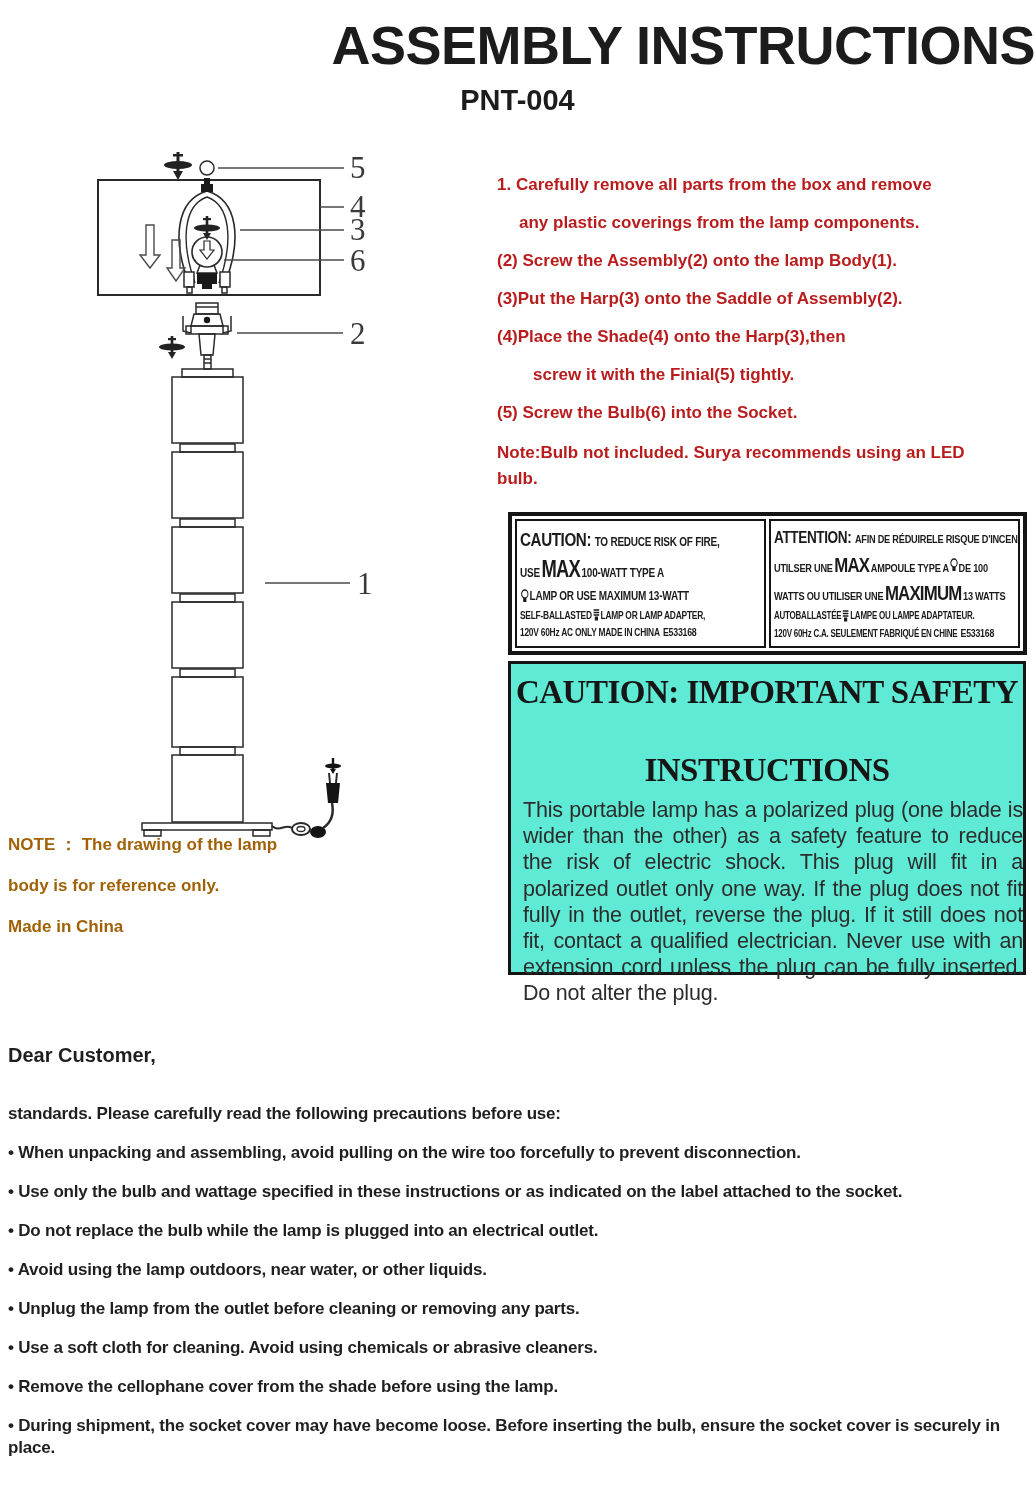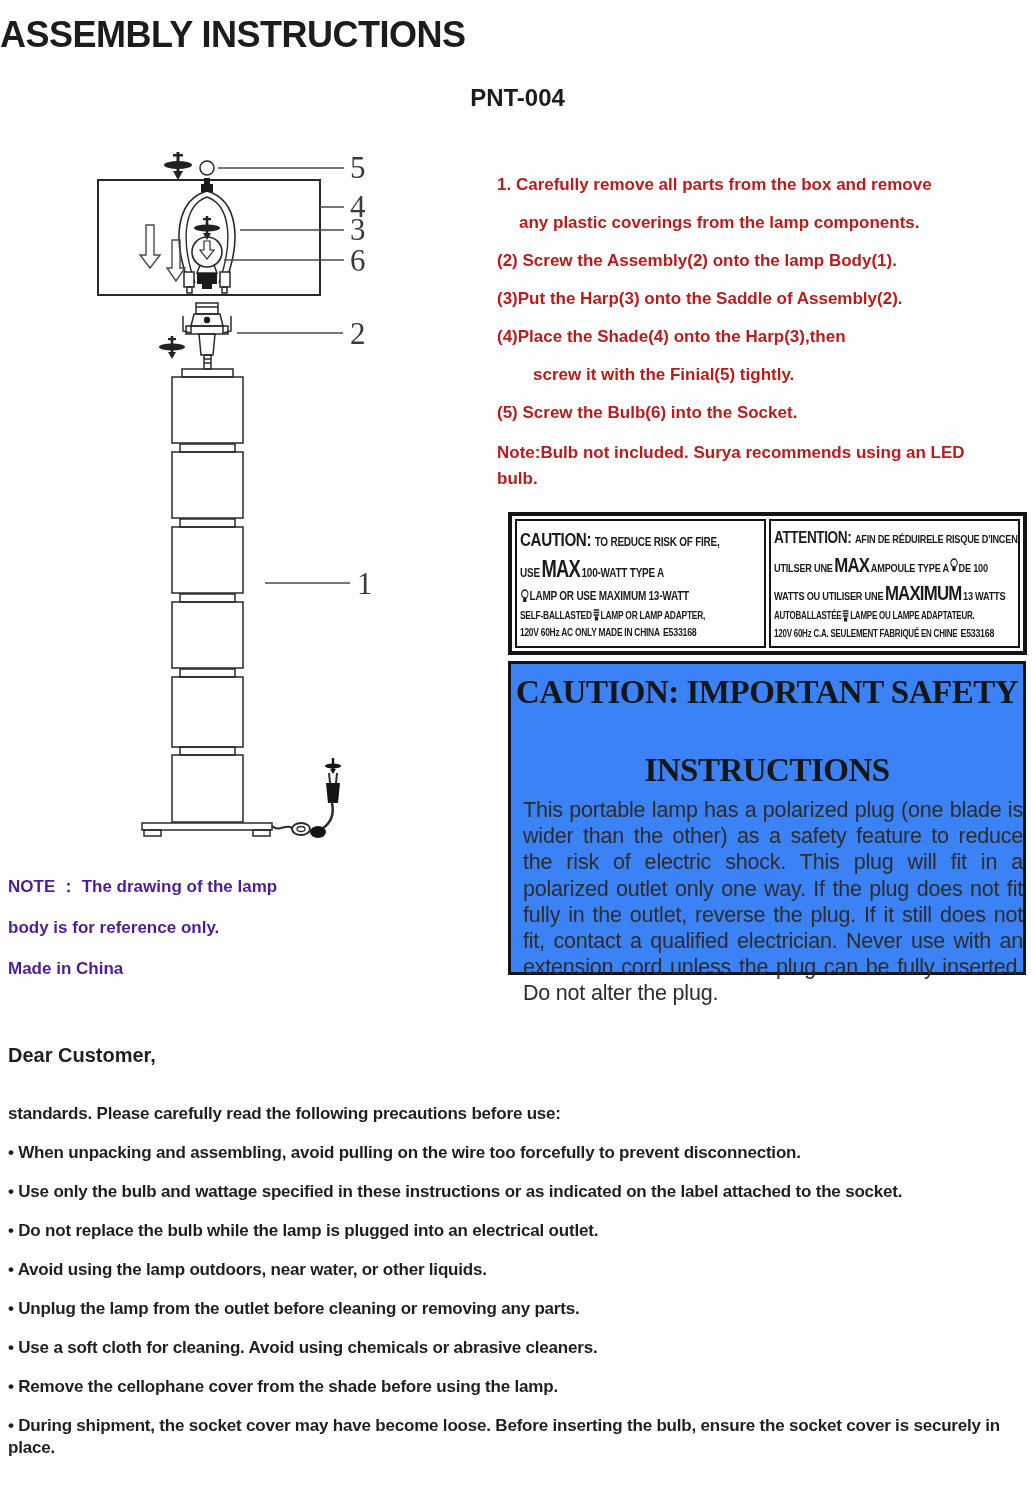--- a/index.html
+++ b/index.html
@@ -2,22 +2,22 @@
 <html><head>
 <meta charset="utf-8">
 <style>
   html,body{margin:0;padding:0;background:#ffffff;}
   body{
     width:1035px;height:1500px;position:relative;
     font-family:"Liberation Sans",sans-serif;color:#1c1c1c;overflow:hidden;
   }
   .abs{position:absolute;}
   
-  .title{top:14px;left:0;width:100%;text-align:left;font-size:36px;font-weight:700;letter-spacing:-0.5px;}
-  .model{top:84px;left:0;width:100%;text-align:center;font-size:24px;font-weight:700;}
+  .title{top:14px;left:0;width:100%;text-align:right;font-size:54px;font-weight:700;letter-spacing:-0.5px;}
+  .model{top:84px;left:0;width:100%;text-align:center;font-size:29px;font-weight:700;}
   
   .diagram{top:140px;left:0;width:490px;height:740px;}
   .callout-num{font-family:"Liberation Serif",serif;font-size:31px;fill:#3a3a3a;}
   
   .steps{top:166px;left:497px;width:538px;font-size:17px;font-weight:700;color:#b91c1c;}
   .s{line-height:38px;white-space:nowrap;}
   .s.i1{padding-left:22px;}
   .s.i2{padding-left:36px;}
   .s.note{line-height:26px;margin-top:8px;max-width:505px;white-space:normal;}
   
@@ -35,29 +35,29 @@
   .cl-xs{font-size:10.5px;letter-spacing:-0.3px;}
   .cl-cert{font-size:11px;letter-spacing:-0.3px;margin-left:4px;}
   .fr .cl-big{font-size:17px;}
   .fr .cl-max{font-size:21px;}
   .fr .cl-sm{font-size:11.5px;}
   .fr .cl-xs{font-size:10px;}
   .bulbicon{display:inline-block;margin:0 1px;flex:0 0 auto;align-self:center;}
   
   .safety-box{
     top:661px;left:508px;width:518px;height:314px;box-sizing:border-box;
-    border:3px solid #141414;background:#3b82f6;
+    border:3px solid #141414;background:#5eead4;
   }
   .sb-h{font-family:"Liberation Serif",serif;font-weight:700;text-align:center;
     font-size:33px;line-height:1.15;color:#161616;letter-spacing:-0.5px;margin-top:40px;}
   .sb-h1{margin-top:10px;}
   .sb-body{padding:7px 0 0 12px;font-size:21.5px;line-height:1.22;text-align:justify;
     color:#2c2c2c;font-weight:400;letter-spacing:-0.2px;}
   
-  .note-block{top:866px;left:8px;width:480px;font-size:17px;font-weight:700;color:#4c1d95;}
+  .note-block{top:824px;left:8px;width:480px;font-size:17px;font-weight:700;color:#a16207;}
   .note-block div{line-height:41px;}
   
   .customer{top:1044px;left:8px;width:1022px;color:#1f1f1f;}
   .greet{font-size:20px;font-weight:700;margin-bottom:36px;}
   .cline{font-size:17px;font-weight:700;line-height:22px;margin-bottom:17px;letter-spacing:-0.2px;}
   .cline.wrap{white-space:normal;}
 </style>
 </head>
 <body>
 

